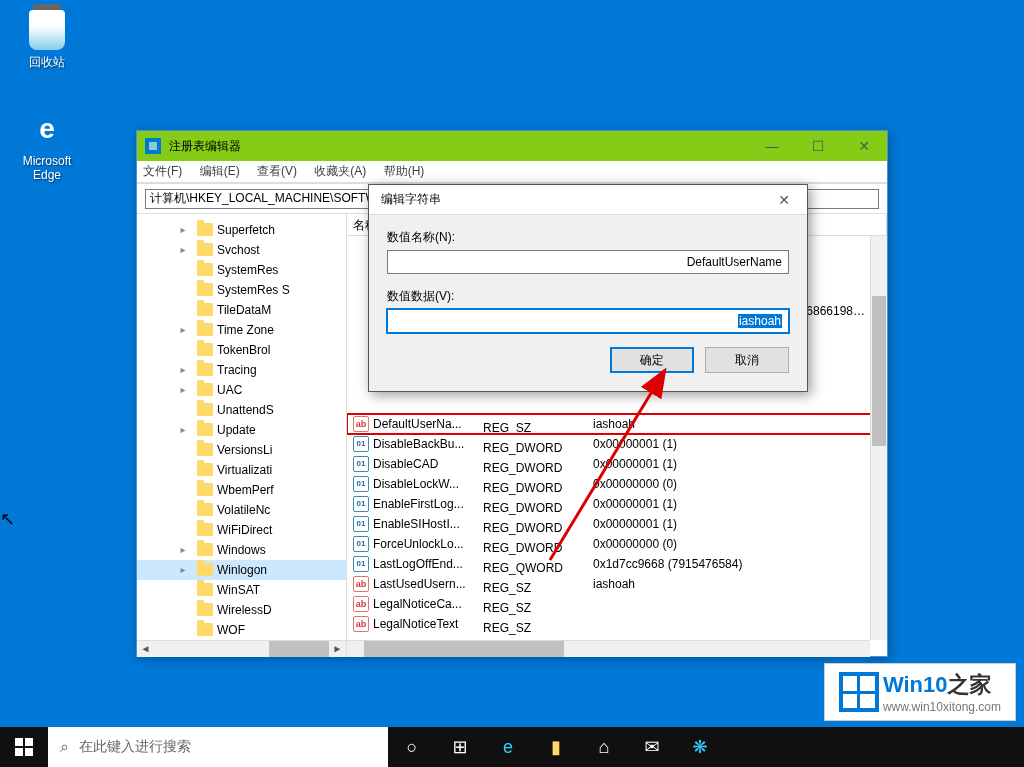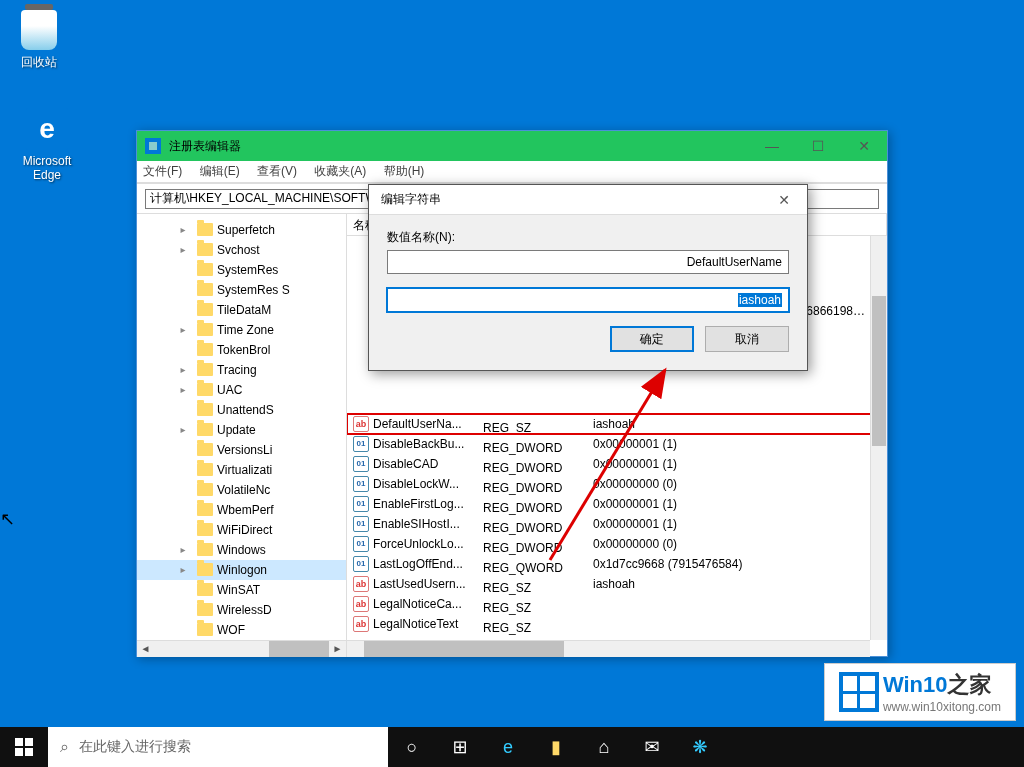--- a/index.html
+++ b/index.html
@@ -8,21 +8,21 @@
   
   .desktop-icon { position: absolute; width: 70px; text-align: center; color: #fff; font-size: 12px; cursor: pointer; }
   .desktop-icon .label { text-shadow: 1px 1px 2px rgba(0,0,0,0.6); }
   .recycle-bin { background: linear-gradient(#fff 40%, #87ceeb); border-radius: 4px 4px 8px 8px; position: relative; width: 36px; height: 40px; margin: 0 auto 4px; }
   .recycle-bin::before { content:""; position:absolute; top:-6px; left:4px; right:4px; height:6px; background:#666; border-radius:2px; }
   .edge-icon { width:42px; height:42px; background:#0078d7; display:flex; align-items:center; justify-content:center; color:#fff; font-weight:bold; font-size:28px; border-radius:2px; margin:0 auto 4px; }
 
   
   .window { position: absolute; background: #fff; border: 1px solid #4a90d9; box-shadow: 2px 2px 10px rgba(0,0,0,0.3); }
   .regedit { left: 136px; top: 130px; width: 752px; height: 527px; }
-  .titlebar { height: 30px; background: #22c55e; display: flex; align-items: center; padding: 0 0 0 8px; font-size: 12px; }
+  .titlebar { height: 30px; background: #84cc16; display: flex; align-items: center; padding: 0 0 0 8px; font-size: 12px; }
   .titlebar .app-icon { width:16px; height:16px; background:#0078d7; margin-right:8px; display:inline-flex; align-items:center; justify-content:center; }
   .titlebar .app-icon::after { content:""; width:8px; height:8px; background:#8cc; }
   .titlebar .title { flex:1; color:#000; }
   .win-controls { display:flex; }
   .win-btn { width:46px; height:30px; display:flex; align-items:center; justify-content:center; font-size:14px; color:#555; }
   .menubar { height: 22px; padding: 2px 6px; font-size: 12px; color:#404040; border-bottom:1px solid #ddd; }
   .menubar span { margin-right: 14px; cursor:default; }
   .addressbar { padding: 4px 8px; border-top:1px solid #ddd; border-bottom:1px solid #ddd; }
   .addressbar input { width:100%; font-size:12px; padding:2px 4px; border:1px solid #7a7a7a; }
   .panes { display:flex; height: calc(100% - 30px - 22px - 30px); }
@@ -88,21 +88,21 @@
   .wm-logo span { background:#fff; }
   .wm-text { font-size:12px; color:#777; }
   .wm-text .big { font-size:22px; font-weight:600; color:#333; }
   .wm-text .big .blue { color:#0078d7; }
 
   .cursor { position:absolute; pointer-events:none; z-index:1000; font-size:18px; color:#000; }
 </style>
 </head>
 <body>
 
-<div class="desktop-icon" style="left:4px; top:10px;">
+<div class="desktop-icon" style="left:12px; top:10px;">
   <div class="recycle-bin"></div>
   <div class="label">回收站</div>
 </div>
 <div class="desktop-icon" style="left:12px; top:108px;">
   <div class="edge-icon">e</div>
   <div class="label">Microsoft Edge</div>
 </div>
 
 <div class="window regedit">
   <div class="titlebar">
@@ -188,26 +188,26 @@
             <span>VersionsLi</span>
           </div>
           <div class="tree-item">
             <span class="expand"></span>
             <span class="folder"></span>
             <span>Virtualizati</span>
           </div>
           <div class="tree-item">
             <span class="expand"></span>
             <span class="folder"></span>
+            <span>WbemPerf</span>
+          </div>
+          <div class="tree-item">
+            <span class="expand"></span>
+            <span class="folder"></span>
             <span>VolatileNc</span>
-          </div>
-          <div class="tree-item">
-            <span class="expand"></span>
-            <span class="folder"></span>
-            <span>WbemPerf</span>
           </div>
           <div class="tree-item">
             <span class="expand"></span>
             <span class="folder"></span>
             <span>WiFiDirect</span>
           </div>
           <div class="tree-item">
             <span class="expand">▸</span>
             <span class="folder"></span>
             <span>Windows</span>
@@ -327,20 +327,21 @@
 <div class="window dialog">
   <div class="titlebar">
     <span class="title" style="padding-left:4px;">编辑字符串</span>
     <div class="win-controls">
       <div class="win-btn">✕</div>
     </div>
   </div>
   <div class="dialog-body">
     <div class="field-label">数值名称(N):</div>
     <input class="field-input" readonly="" value="DefaultUserName" style="">
+    <div class="field-label">数值数据(V):</div>
     <div class="field-input focus"><span class="selected-text">iashoah</span></div>
     <div class="dialog-buttons">
       <button class="primary">确定</button>
       <button>取消</button>
     </div>
   </div>
 </div>
 
 <svg class="arrow-annot" width="220" height="220">
   <defs>

